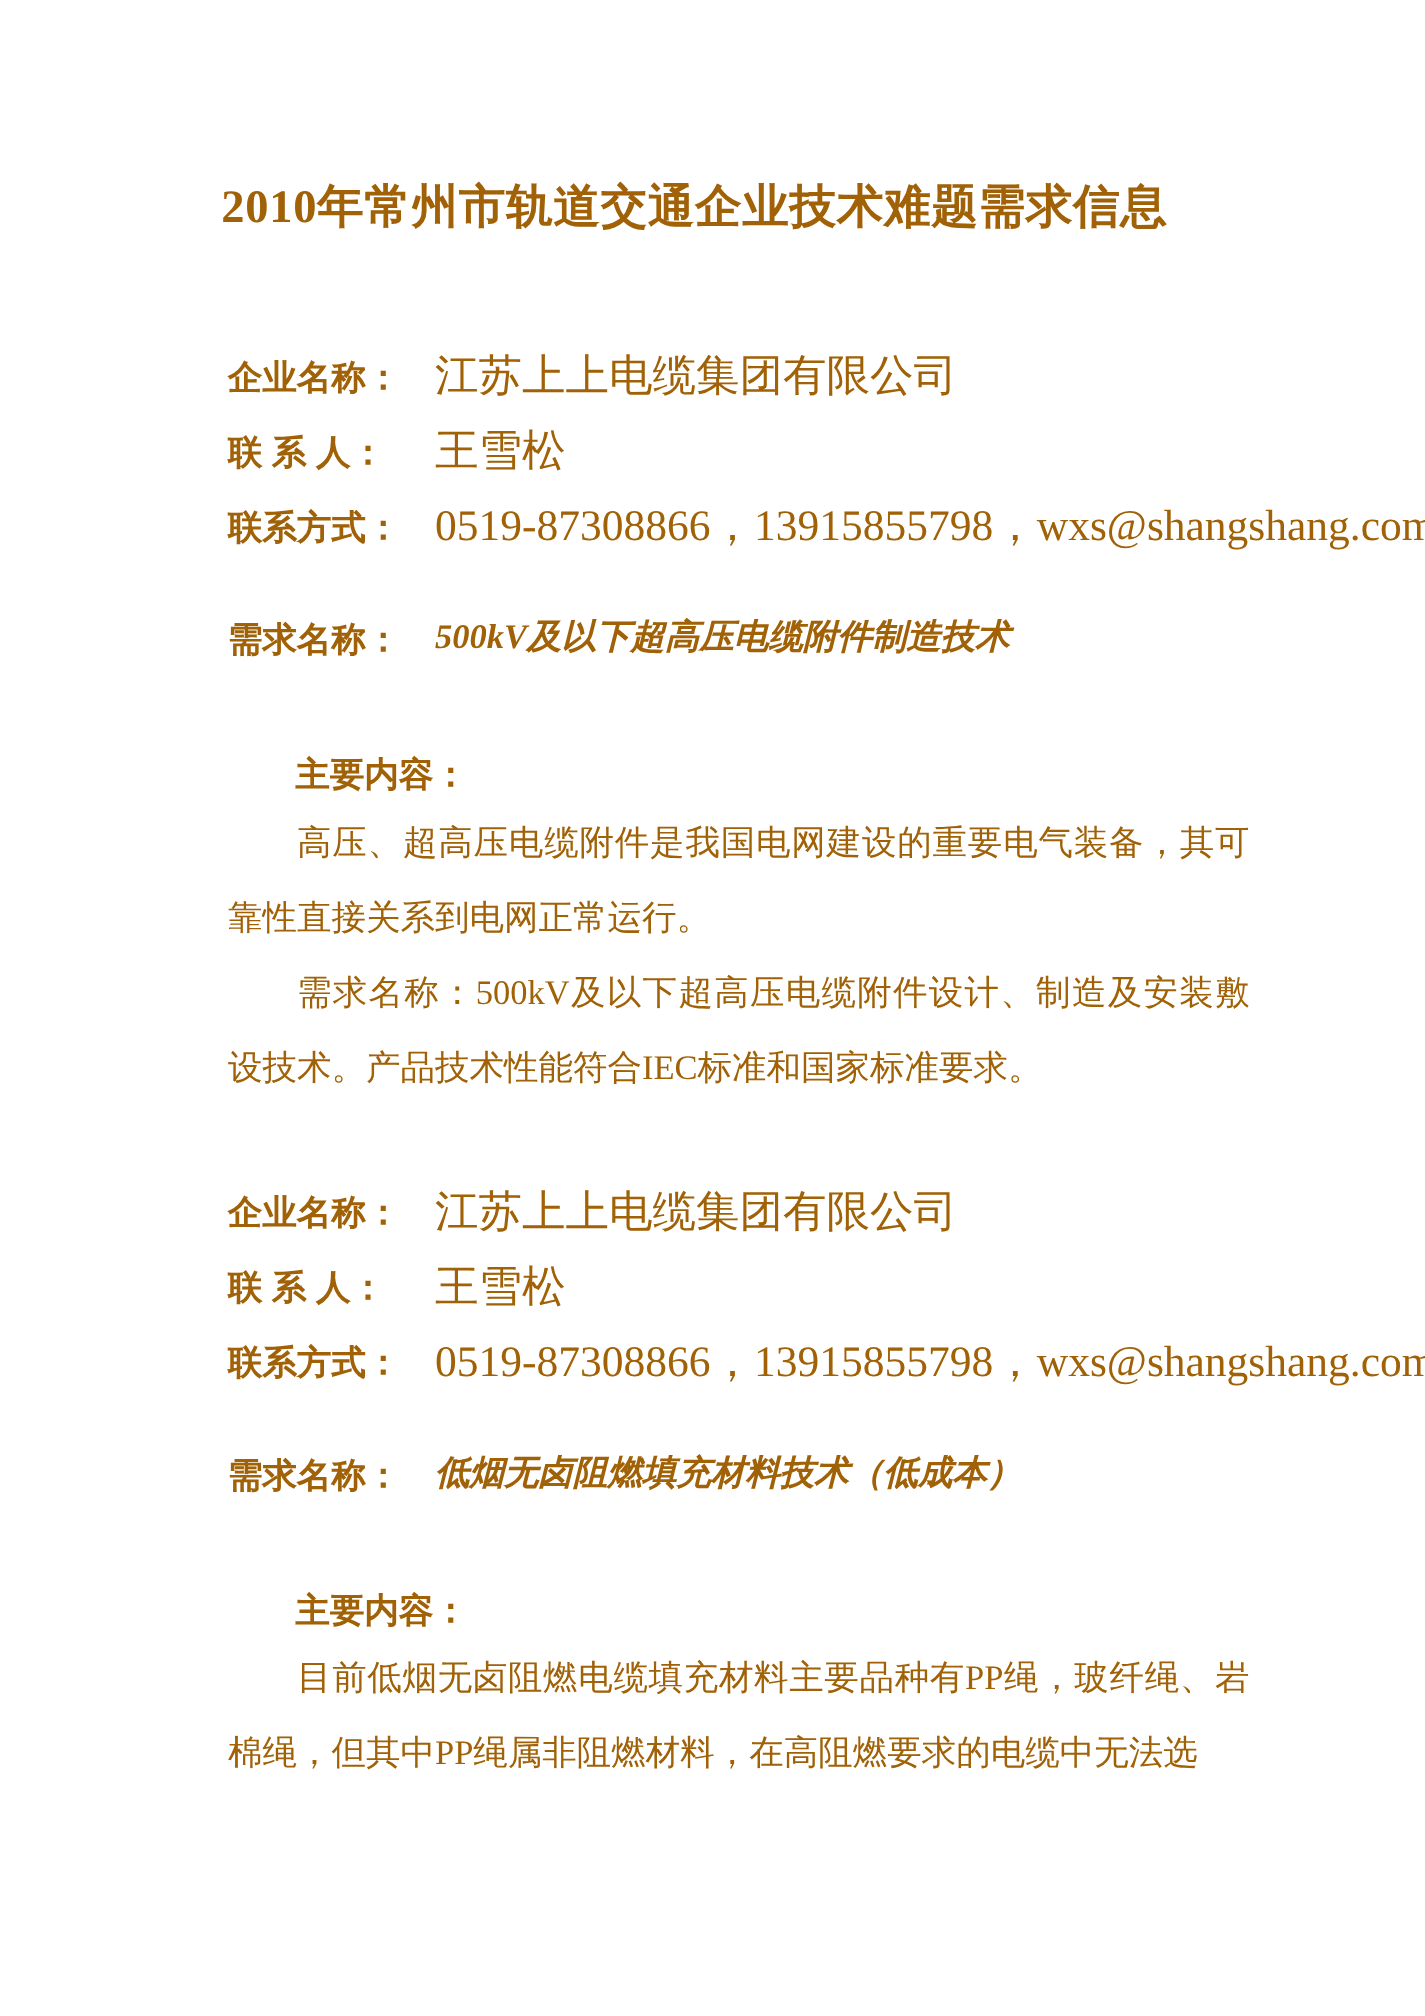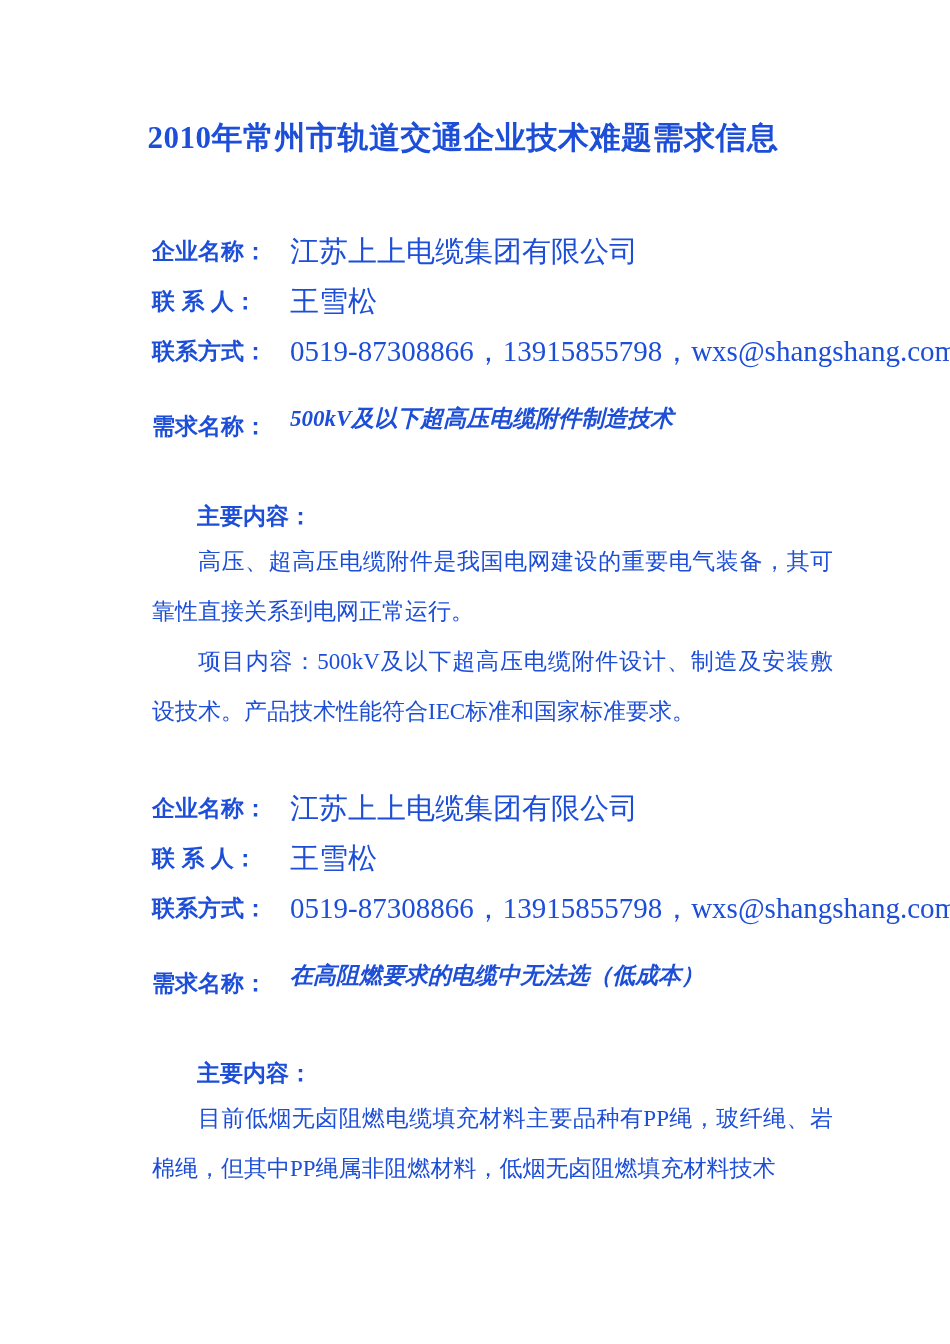--- a/index.html
+++ b/index.html
@@ -1,21 +1,21 @@
 <!DOCTYPE html>
 <html><head>
 <meta charset="utf-8">
 <style>
   * { box-sizing: border-box; }
   html, body { margin: 0; padding: 0; background: #ffffff; }
   .page {
     width: 950px;
     height: 1344px;
     background: #ffffff;
-    color: #1d4ed8;
+    color: #a16207;
     overflow: hidden;
     font-family: "Liberation Serif", "DejaVu Serif", serif;
     position: relative;
   }
   .content {
     margin-left: 152px;
     margin-right: 117px; 
   }
   .doc-title {
     font-family: "Liberation Serif", "DejaVu Serif", serif;
@@ -41,21 +41,21 @@
     font-size: 23px;
     width: 138px;
     flex: 0 0 138px;
   }
   .value {
     font-size: 29px;
     font-family: "Liberation Serif", "DejaVu Serif", serif;
   }
   .demand-row {
     display: flex;
-    align-items: flex-start;
+    align-items: flex-end;
     margin-top: 41px;
     margin-bottom: 0;
     white-space: nowrap;
   }
   .demand-row .label { padding-top: 8px; line-height: 26px; }
   .demand-value {
     font-size: 23px;
     font-weight: 700;
     line-height: 28px;
     font-family: "Liberation Serif", "DejaVu Serif", serif;
@@ -102,43 +102,43 @@
           <span class="value">0519-87308866，13915855798，wxs@shangshang.com</span>
         </div>
       </div>
       <div class="demand-row">
         <span class="label">需求名称：</span>
         <span class="demand-value">500kV及以下超高压电缆附件制造技术</span>
       </div>
       <div class="content-heading">主要内容：</div>
       <div class="paragraphs">
         <p>高压、超高压电缆附件是我国电网建设的重要电气装备，其可靠性直接关系到电网正常运行。</p>
-        <p>项目内容：500kV及以下超高压电缆附件设计、制造及安装敷设技术。产品技术性能符合IEC标准和国家标准要求。</p>
+        <p>需求名称：500kV及以下超高压电缆附件设计、制造及安装敷设技术。产品技术性能符合IEC标准和国家标准要求。</p>
       </div>
     </section>
 
     <section class="section-2">
       <div>
         <div class="row">
           <span class="label">企业名称：</span>
           <span class="value">江苏上上电缆集团有限公司</span>
         </div>
         <div class="row">
           <span class="label">联 系 人：</span>
           <span class="value">王雪松</span>
         </div>
         <div class="row">
           <span class="label">联系方式：</span>
           <span class="value">0519-87308866，13915855798，wxs@shangshang.com</span>
         </div>
       </div>
       <div class="demand-row">
         <span class="label">需求名称：</span>
-        <span class="demand-value">在高阻燃要求的电缆中无法选（低成本）</span>
+        <span class="demand-value">低烟无卤阻燃填充材料技术（低成本）</span>
       </div>
       <div class="content-heading">主要内容：</div>
       <div class="paragraphs">
-        <p>目前低烟无卤阻燃电缆填充材料主要品种有PP绳，玻纤绳、岩棉绳，但其中PP绳属非阻燃材料，低烟无卤阻燃填充材料技术</p>
+        <p>目前低烟无卤阻燃电缆填充材料主要品种有PP绳，玻纤绳、岩棉绳，但其中PP绳属非阻燃材料，在高阻燃要求的电缆中无法选</p>
       </div>
     </section>
 
   </div>
 </div>
 
 </body></html>

